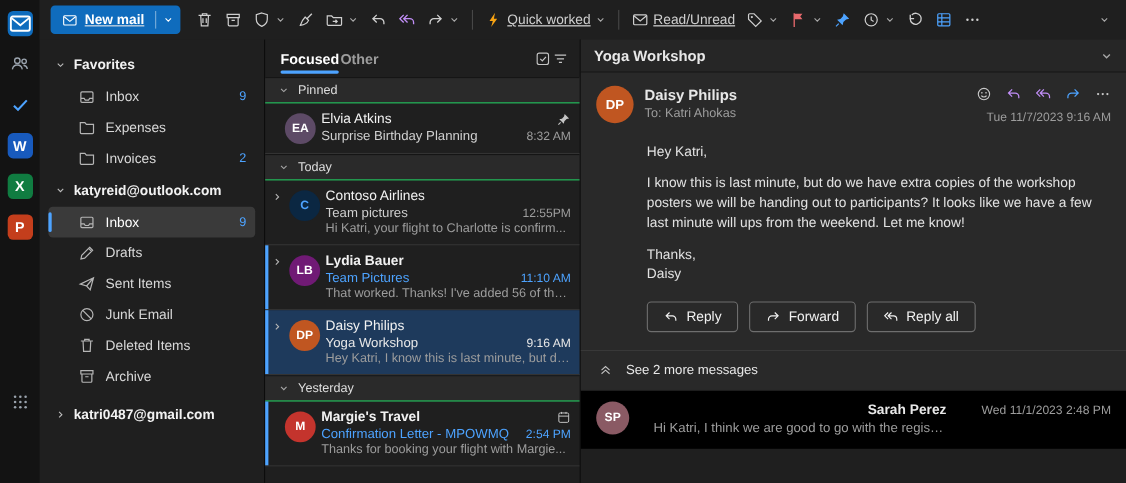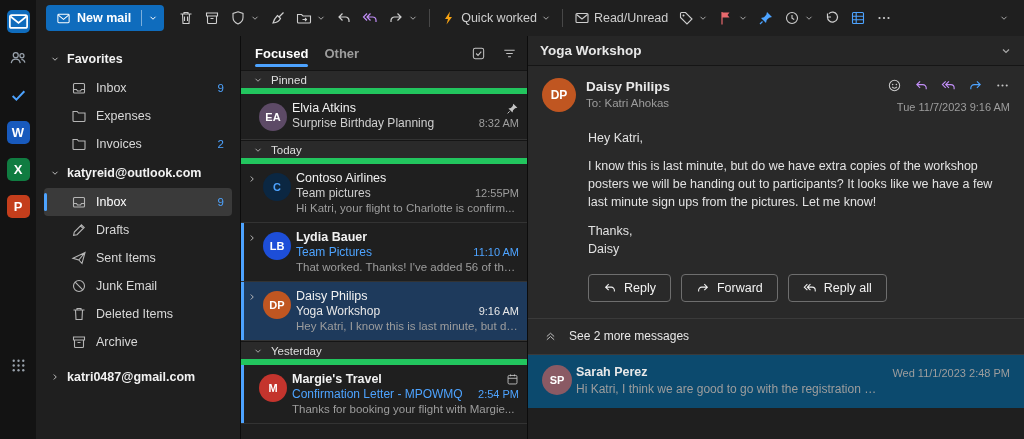--- a/index.html
+++ b/index.html
@@ -18,21 +18,21 @@
   .tile-outlook { background:#0f6cbd; }
   .tile-word { background:#185abd; }
   .tile-excel { background:#107c41; }
   .tile-ppt { background:#c43e1c; }
   .rail-apps { margin-top:122px; }
 
   
   .main { flex:1; display:flex; flex-direction:column; min-width:0; }
 
   
-  .toolbar { height:36px; flex-shrink:0; display:flex; align-items:center; padding:0 8px 0 10px; gap:2px; background:#1f1f1f; }
+  .toolbar { height:36px; flex-shrink:0; display:flex; align-items:center; padding:0 8px 0 10px; gap:2px; background:#1f1f1f;text-decoration:underline; }
   .newmail { display:flex; align-items:center; background:#0f6cbd; border-radius:4px; height:26px; color:#fff; margin-right:8px; cursor:pointer; }
   .nm-main { display:flex; align-items:center; gap:6px; padding:0 10px; font-weight:700; font-size:12.5px; }
   .nm-split { width:1px; height:16px; background:rgba(255,255,255,.45); }
   .nm-chev { padding:0 6px; display:flex; }
   .tbtn { height:26px; min-width:24px; padding:0 4px; border-radius:4px; display:flex; align-items:center; justify-content:center; gap:4px; color:#cfcfcf; cursor:pointer; font-size:12.5px; white-space:nowrap; }
   .tbtn svg.ic { width:16px; height:16px; }
   .cv { width:10px; height:10px; color:#a8a8a8; }
   .tsep { width:1px; height:18px; background:#474747; margin:0 5px; flex-shrink:0; }
   .c-orange { color:#f8a312; }
   .c-red { color:#e8696d; }
@@ -53,49 +53,49 @@
   .frow .flabel { flex:1; white-space:nowrap; overflow:hidden; text-overflow:ellipsis; }
   .frow .fcount { color:#4da3ff; font-size:11.5px; }
   .frow.selected { background:#3a3a3a; color:#fff; }
   .frow.selected::before { content:""; position:absolute; left:0; top:5px; bottom:5px; width:3px; border-radius:3px; background:#4da3ff; }
   .addacct { color:#4da3ff; padding-left:8px; margin-top:6px; }
   .addacct .ficon { color:#4da3ff; }
   .acct2 { margin-top:6px; }
 
   
   .list { width:288px; flex-shrink:0; border-left:1px solid #0c0c0c; border-right:1px solid #0c0c0c; display:flex; flex-direction:column; background:#1f1f1f; overflow:hidden; }
-  .list-top { height:34px; flex-shrink:0; display:flex; align-items:center; padding:0 10px 0 14px; gap:16px; }
+  .list-top { height:34px; flex-shrink:0; display:flex; align-items:center; padding:0 10px 0 14px; gap:1px; }
   .tab { color:#9d9d9d; font-size:13px; font-weight:700; position:relative; height:100%; display:flex; align-items:center; cursor:pointer; }
   .tab.active { color:#fff; }
   .tab.active::after { content:""; position:absolute; left:0; right:0; bottom:3px; height:3px; border-radius:2px; background:#4da3ff; }
   .lt-spacer { flex:1; }
   .lt-icon { color:#c4c4c4; cursor:pointer; }
   .lt-icon svg { width:15px; height:15px; }
-  .sec-header { height:24px; flex-shrink:0; background:#2a2a2a; display:flex; align-items:center; gap:8px; padding:0 12px; font-size:11.5px; color:#dedede; border-top:1px solid #151515; border-bottom:6px solid #22c55e; cursor:pointer; }
+  .sec-header { height:24px; flex-shrink:0; background:#2a2a2a; display:flex; align-items:center; gap:8px; padding:0 12px; font-size:11.5px; color:#dedede; border-top:1px solid #151515; border-bottom:1px solid #22c55e; cursor:pointer; }
   .msg-row { display:flex; padding:7px 8px 8px 4px; gap:5px; border-bottom:1px solid #333; position:relative; cursor:pointer; }
   .msg-row.no-exp { padding-left:18px; }
   .exp { width:13px; flex-shrink:0; display:flex; justify-content:center; padding-top:3px; color:#b8b8b8; }
   .exp svg { width:10px; height:10px; }
   .avatar { width:28px; height:28px; border-radius:50%; flex-shrink:0; display:flex; align-items:center; justify-content:center; font-size:11px; font-weight:700; color:#fff; margin-top:2px; }
   .msg-main { flex:1; min-width:0; }
   .ml1 { display:flex; justify-content:space-between; align-items:center; }
   .sender { font-size:12.5px; color:#f2f2f2; white-space:nowrap; overflow:hidden; text-overflow:ellipsis; }
   .ml1-ico { color:#c4c4c4; flex-shrink:0; }
   .ml1-ico svg { width:13px; height:13px; }
   .ml2 { display:flex; justify-content:space-between; align-items:baseline; margin-top:1px; }
   .subject { font-size:12px; color:#cfcfcf; white-space:nowrap; overflow:hidden; text-overflow:ellipsis; }
   .mtime { font-size:11px; color:#9d9d9d; margin-left:8px; flex-shrink:0; }
   .preview { font-size:11.5px; color:#9d9d9d; white-space:nowrap; overflow:hidden; text-overflow:ellipsis; margin-top:2px; }
   .msg-row.unread::before, .msg-row.selected::before { content:""; position:absolute; left:0; top:0; bottom:0; width:3px; background:#4da3ff; }
   .msg-row.unread .sender { font-weight:700; }
   .msg-row.unread .subject, .msg-row.unread .mtime { color:#4da3ff; }
   .msg-row.selected { background:#1e3a5c; }
   .msg-row.selected .subject, .msg-row.selected .mtime { color:#e8e8e8; }
   .av-ea { background:#5d4a66; } .av-co { background:#0b2742; color:#4da3ff; }
-  .av-lb { background:#1d4ed8; } .av-dp { background:#c05621; }
+  .av-lb { background:#701a75; } .av-dp { background:#c05621; }
   .av-mt { background:#c4342d; } .av-sp { background:#8a5a64; }
 
   
   .reading { flex:1; min-width:0; display:flex; flex-direction:column; background:#1f1f1f; }
   .rp-header { height:30px; flex-shrink:0; background:#262626; display:flex; align-items:center; justify-content:space-between; padding:0 12px; font-weight:700; font-size:13.5px; border-bottom:1px solid #151515; }
   .rp-header .cv { width:12px; height:12px; cursor:pointer; }
   .rp-card { background:#292929; padding:12px 14px 14px 14px; }
   .rp-head { display:flex; gap:10px; }
   .rp-avatar { width:34px; height:34px; border-radius:50%; display:flex; align-items:center; justify-content:center; font-weight:700; font-size:12px; color:#fff; flex-shrink:0; }
   .rp-names { flex:1; min-width:0; padding-top:1px; }
@@ -107,21 +107,21 @@
   .rp-icons svg { width:15px; height:15px; }
   .rp-date { color:#9d9d9d; font-size:11px; margin-top:8px; }
   .rp-body { padding:16px 4px 2px 46px; font-size:12.5px; line-height:1.45; color:#e2e2e2; max-width:480px; }
   .rp-body p { margin-bottom:10px; }
   .rp-body p.tight { margin-bottom:0; }
   .rp-actions { display:flex; gap:10px; padding:14px 0 2px 46px; }
   .act-btn { display:flex; align-items:center; gap:7px; border:1px solid #6e6e6e; border-radius:4px; padding:6px 14px; font-size:12.5px; color:#f2f2f2; background:transparent; cursor:pointer; }
   .act-btn svg { width:14px; height:14px; }
   .see-more { height:36px; flex-shrink:0; display:flex; align-items:center; gap:12px; padding:0 16px; background:#292929; border-top:1px solid #3a3a3a; font-size:12px; cursor:pointer; }
   .see-more svg { width:13px; height:13px; color:#c4c4c4; }
-  .collapsed-msg { display:flex; gap:4px; padding:10px 14px 12px 14px; background:#0c4a6e; border-top:1px solid #3a3a3a; cursor:pointer; }
+  .collapsed-msg { display:flex; gap:22px; padding:10px 14px 12px 14px; background:#000000; border-top:1px solid #3a3a3a; cursor:pointer;text-align:right; }
   .cm-avatar { width:30px; height:30px; border-radius:50%; display:flex; align-items:center; justify-content:center; font-weight:700; font-size:11px; color:#fff; flex-shrink:0; }
   .cm-main { flex:1; min-width:0; }
   .cm-name { font-weight:700; font-size:12.5px; }
   .cm-preview { color:#9d9d9d; font-size:12px; white-space:nowrap; overflow:hidden; text-overflow:ellipsis; margin-top:3px; }
   .cm-date { color:#9d9d9d; font-size:11px; flex-shrink:0; margin-left:10px; padding-top:2px; }
 </style>
 </head>
 <body>
 
 <div class="app">
@@ -615,21 +615,21 @@
                       <circle cx="12.5" cy="8" r="1.1"></circle>
                     </svg>
                   </span>
               </div>
               <div class="rp-date">Tue 11/7/2023 9:16 AM</div>
             </div>
           </div>
 
           <div class="rp-body">
             <p>Hey Katri,</p>
-            <p>I know this is last minute, but do we have extra copies of the workshop posters we will be handing out to participants? It looks like we have a few last minute sign ups from the pictures. Let me know!</p>
+            <p>I know this is last minute, but do we have extra copies of the workshop posters we will be handing out to participants? It looks like we have a few last minute will ups from the weekend. Let me know!</p>
             <p class="tight">Thanks,</p>
             <p class="tight">Daisy</p>
           </div>
 
           <div class="rp-actions">
             <button class="act-btn">
               <svg viewBox="0 0 16 16">
                   <path d="M6.5 3.5L3 7l3.5 3.5M3 7h6.5a3.5 3.5 0 0 1 3.5 3.5V12" stroke="currentColor" fill="none" stroke-width="1.2"></path>
                 </svg>
               <span>Reply</span>

